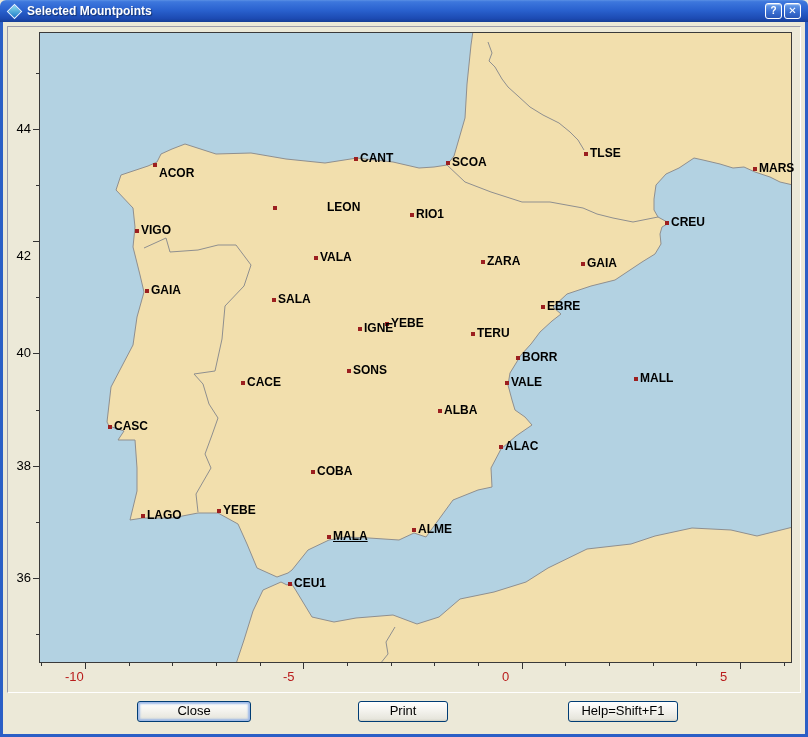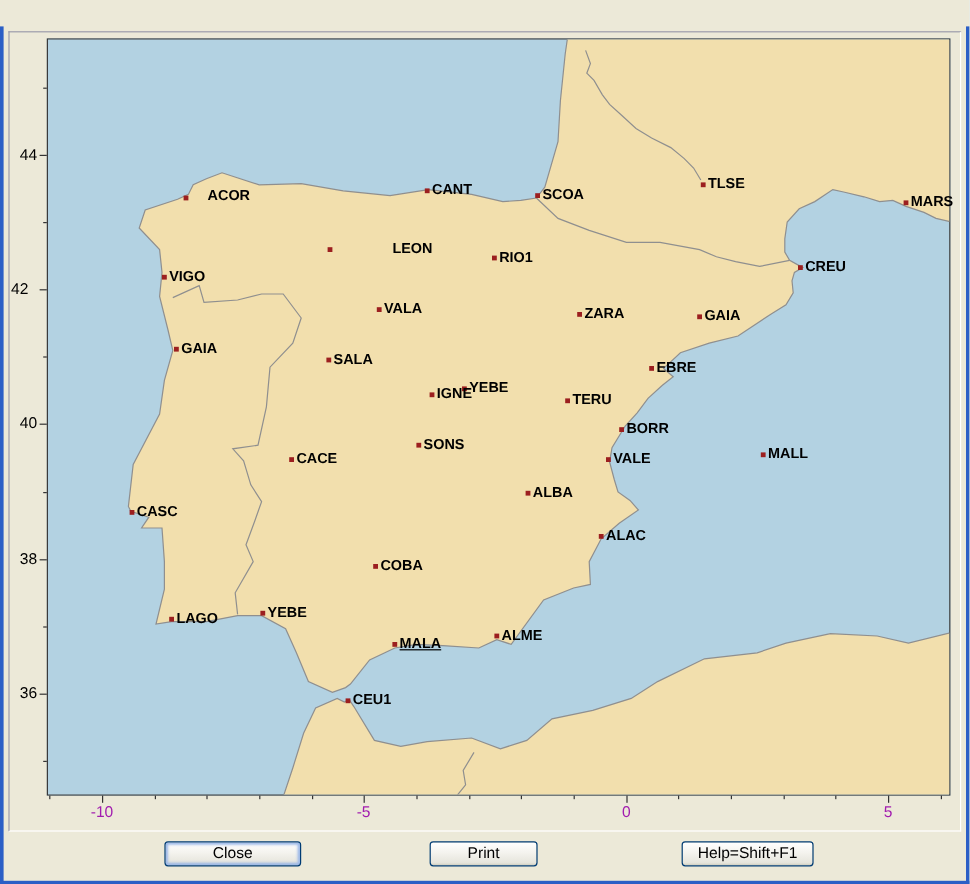--- a/index.html
+++ b/index.html
@@ -42,37 +42,43 @@
   .land{fill:var(--land,#f2dfad);stroke:var(--coastline,#8f8f8f);stroke-width:1;}
   .gline{fill:none;stroke:var(--coastline,#8f8f8f);stroke-width:1;}
 
   
   .map-layer{position:absolute;left:0;top:0;width:808px;height:737px;}
   .marker{position:absolute;width:4px;height:4px;background:var(--marker,#9c1f1f);}
   .slabel{position:absolute;height:15px;line-height:15px;font-size:12px;font-weight:bold;
     color:#000;white-space:nowrap;}
   .xtick{position:absolute;width:1px;background:#333;}
   .ytick{position:absolute;height:1px;background:#333;}
-  .xlabel{position:absolute;width:40px;text-align:center;font-size:13px;color:#a21caf;}
+  .xlabel{position:absolute;width:40px;font-size:13px;color:#b91c1c;}
   .ylabel{position:absolute;left:2px;width:29px;text-align:right;font-size:13px;color:#000;}
 
   
   .btn{position:absolute;top:701px;height:21px;box-sizing:border-box;
     border:1px solid #003c74;border-radius:3px;
     background:linear-gradient(180deg,#ffffff 0%,#f4f3ee 45%,#e6e5dc 90%,#d0cfc0 100%);
     font-size:13px;color:#000;text-align:center;line-height:18px;cursor:default;}
   .btn-close{left:137px;width:114px;box-shadow:inset 0 0 2px 2px #9db9e8;}
   .btn-print{left:358px;width:90px;}
   .btn-help{left:568px;width:110px;}
 </style>
 </head>
 <body>
 
 <div class="window">
 
+  <div class="titlebar">
+    <div class="titlebar-icon"></div>
+    <div class="titlebar-text">Selected Mountpoints</div>
+    <div class="tb-btn tb-help">?</div>
+    <div class="tb-btn tb-close">✕</div>
+  </div>
 
   <div class="edge edge-left"></div>
   <div class="edge edge-right"></div>
   <div class="edge edge-bottom"></div>
 
   <div class="sunken"></div>
 
   <div class="map-canvas">
     <svg width="751" height="629" viewBox="0 0 751 629">
       <rect class="sea" x="0" y="0" width="751" height="629"></rect>
@@ -86,21 +92,21 @@
   </div>
 
   <div class="map-layer" id="map-layer">
       <div class="marker" style="left: 584px; top: 152px;"></div>
       <div class="slabel" style="left: 590px; top: 146px;">TLSE</div>
       <div class="marker" style="left: 354px; top: 157px;"></div>
       <div class="slabel" style="left: 360px; top: 151px;">CANT</div>
       <div class="marker" style="left: 446px; top: 161px;"></div>
       <div class="slabel" style="left: 452px; top: 155px;">SCOA</div>
       <div class="marker" style="left: 153px; top: 163px;"></div>
-      <div class="slabel" style="left: 159px; top: 156px; margin-left: 14px;">ACOR</div>
+      <div class="slabel" style="left: 159px; top: 166px;">ACOR</div>
       <div class="marker" style="left: 753px; top: 167px;"></div>
       <div class="slabel" style="left: 759px; top: 161px;">MARS</div>
       <div class="marker" style="left: 273px; top: 206px;"></div>
       <div class="slabel" style="left: 279px; top: 200px; padding-left: 48px;">LEON</div>
       <div class="marker" style="left: 410px; top: 213px;"></div>
       <div class="slabel" style="left: 416px; top: 207px;">RIO1</div>
       <div class="marker" style="left: 665px; top: 221px;"></div>
       <div class="slabel" style="left: 671px; top: 215px;">CREU</div>
       <div class="marker" style="left: 135px; top: 229px;"></div>
       <div class="slabel" style="left: 141px; top: 223px;">VIGO</div>
@@ -176,21 +182,21 @@
       <div class="ytick" style="top: 578px; left: 33px; width: 6px;"></div>
       <div class="ylabel" style="top: 570px;">36</div>
       <div class="ytick" style="top: 522px; left: 36px; width: 3px;"></div>
       <div class="ytick" style="top: 466px; left: 33px; width: 6px;"></div>
       <div class="ylabel" style="top: 458px;">38</div>
       <div class="ytick" style="top: 410px; left: 36px; width: 3px;"></div>
       <div class="ytick" style="top: 353px; left: 33px; width: 6px;"></div>
       <div class="ylabel" style="top: 345px;">40</div>
       <div class="ytick" style="top: 297px; left: 36px; width: 3px;"></div>
       <div class="ytick" style="top: 241px; left: 33px; width: 6px;"></div>
-      <div class="ylabel" style="top: 233px; text-align: center;">42</div>
+      <div class="ylabel" style="top: 248px;">42</div>
       <div class="ytick" style="top: 185px; left: 36px; width: 3px;"></div>
       <div class="ytick" style="top: 129px; left: 33px; width: 6px;"></div>
       <div class="ylabel" style="top: 121px;">44</div>
       <div class="ytick" style="top: 73px; left: 36px; width: 3px;"></div>
     </div>
 
   <div class="btn btn-close">Close</div>
   <div class="btn btn-print">Print</div>
   <div class="btn btn-help">Help=Shift+F1</div>
 

